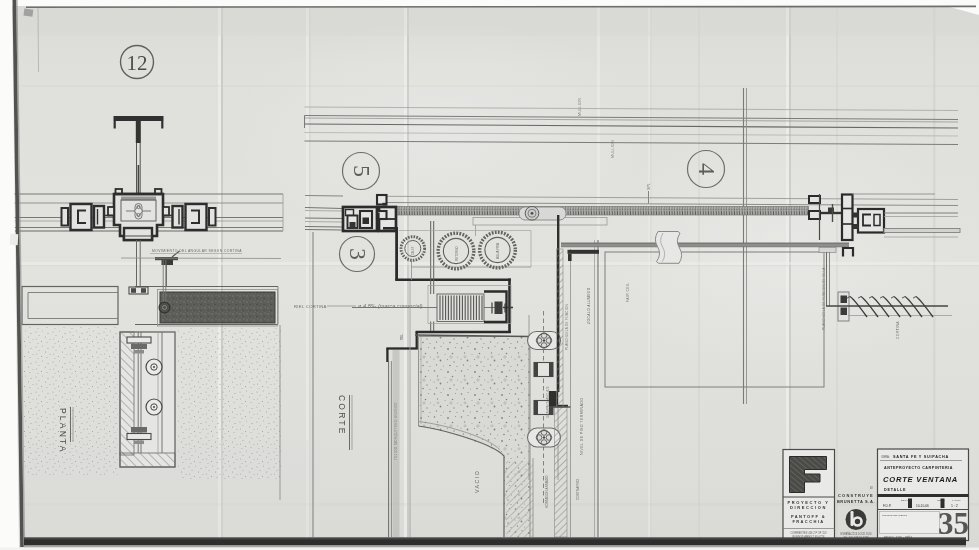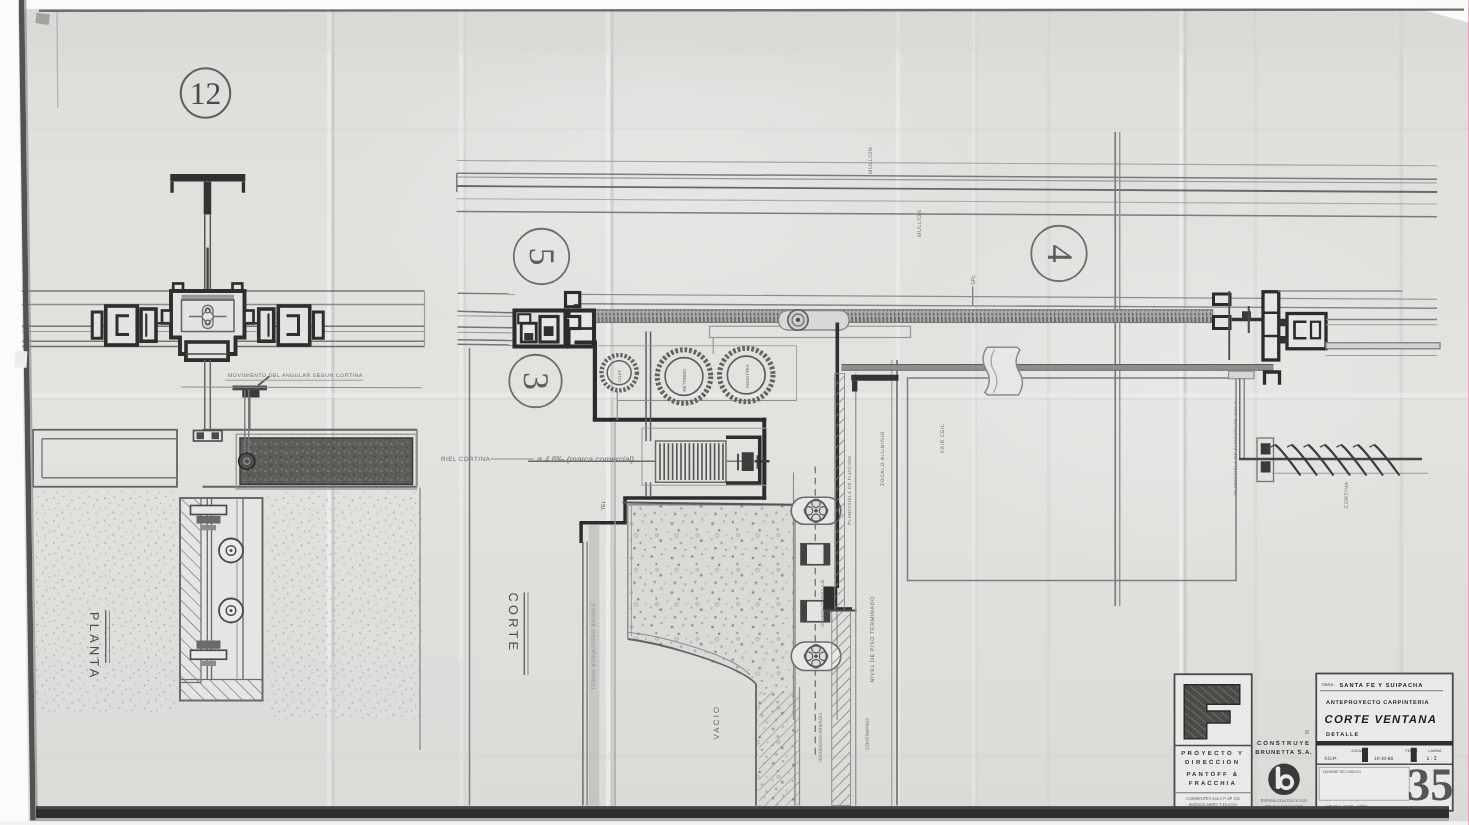--- a/index.html
+++ b/index.html
@@ -1,16 +1,16 @@
 <!DOCTYPE html>
 <html><head>
 <meta charset="utf-8">
 <style>
 html,body{margin:0;padding:0;background:#fff;}
-#sheet{position:relative;width:979px;height:550px;overflow:hidden;background:#be185d;font-family:"Liberation Sans",sans-serif;}
+#sheet{position:relative;width:979px;height:550px;overflow:hidden;background:#ec4899;font-family:"Liberation Sans",sans-serif;}
 </style>
 </head>
 <body>
 <div id="sheet">
 <svg width="979" height="550" viewBox="0 0 979 550">
 <defs>
 <pattern id="stip" width="27" height="23" patternUnits="userSpaceOnUse">
  <rect width="27" height="23" fill="#d9d9d6"></rect>
  <circle cx="2.5" cy="3" r="0.8" fill="#82827f"></circle>
  <circle cx="9" cy="1.5" r="0.6" fill="#8f8f8c"></circle>

